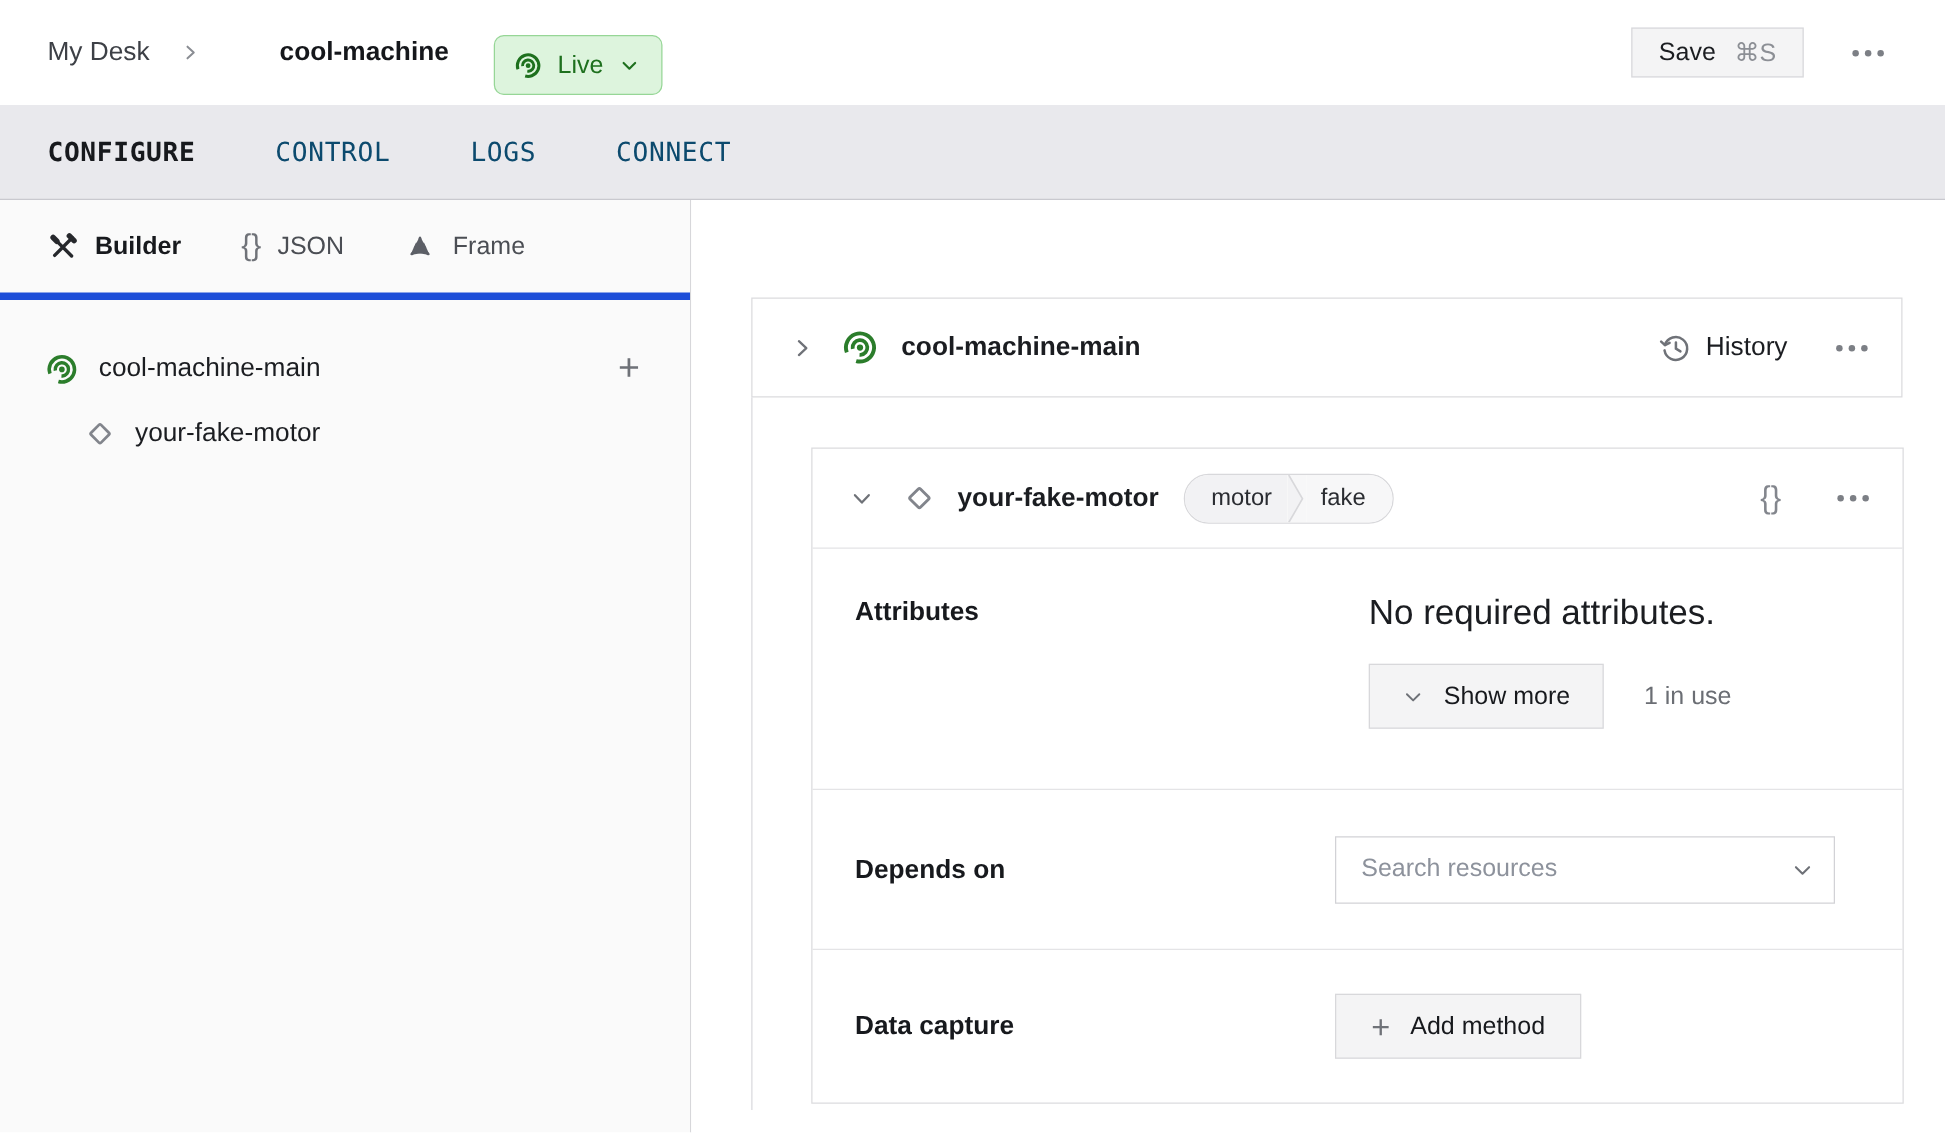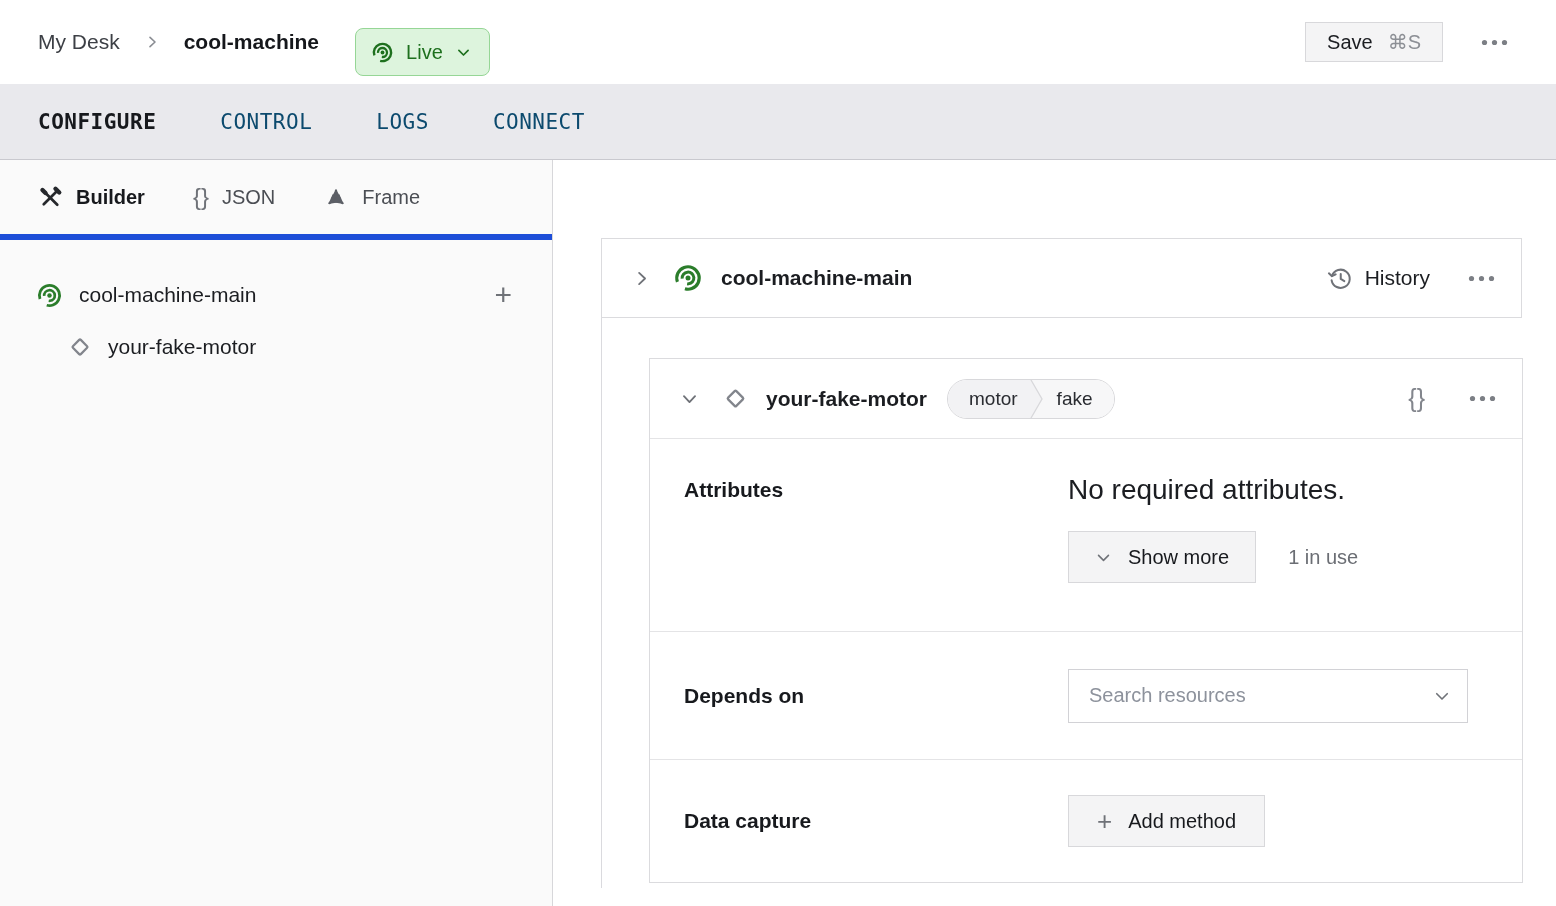--- a/index.html
+++ b/index.html
@@ -4,21 +4,21 @@
 <style>
   * { margin:0; padding:0; box-sizing:border-box; }
   html,body { width:1556px; height:906px; overflow:hidden; background:#fff;
               font-family:"Liberation Sans", sans-serif; color:#1b1d21; }
 
   
   .header { height:84px; background:#fff; display:flex; align-items:center;
             padding:0 48px 0 38px; }
   .breadcrumb { display:flex; align-items:center; gap:24px; font-size:21px; }
   .bc-root { color:#3d4046; cursor:pointer; }
-  .bc-current { font-weight:700; color:#15171b; }
+  .bc-current { font-weight:700; color:#15171b;margin-left:40px; }
   .live-badge { margin-left:36px; height:48px; display:flex; align-items:center;
                 gap:12px; padding:0 17px 0 15px; border-radius:8px;
                 background:#ddf4dd; border:1px solid #96d696; color:#1e701e;
                 font-size:20px; cursor:pointer;margin-top:20px; }
   .save-btn { margin-left:auto; height:40px; display:flex; align-items:center;
               gap:15px; padding:0 21px; background:#f4f4f5;
               border:1px solid #d8d8db; font-size:20px; cursor:pointer; }
   .save-shortcut { color:#8c8f95; }
   .icon-btn { display:flex; align-items:center; cursor:pointer; }
   .header-dots { margin-left:38px; }
@@ -74,21 +74,21 @@
                align-items:center; }
   .pill-right { background:#f7f7f8; padding:0 21px 0 12px; display:flex;
                 align-items:center; }
   .braces-icon { margin-left:auto; font-size:25px; color:#83868d;
                  cursor:pointer; line-height:1; }
   .card2-header .dots { margin-left:44px; }
 
   .row { display:flex; padding-left:34px; }
   .row-label { width:384px; flex-shrink:0; font-size:21px; font-weight:600;
                color:#17191d; line-height:30px; }
-  .row-attrs { height:192px; padding-top:36px; }
+  .row-attrs { height:192px; padding-top:36px;gap:27px; }
   .empty-text { font-size:28px; line-height:30px; }
   .show-row { margin-top:26px; display:flex; align-items:center; gap:32px; }
   .gray-btn { height:52px; display:flex; align-items:center; gap:16px;
               background:#f4f4f5; border:1px solid #d8d8db; font-size:20px;
               color:#17191d; cursor:pointer; }
   .show-more-btn { padding:0 26px; }
   .in-use { font-size:20px; color:#6b6e74; }
   .row-depends { border-top:1px solid #e4e4e6; height:128px; align-items:center; }
   .search-select { width:400px; height:54px; border:1px solid #d2d2d6;
                    display:flex; align-items:center; padding:0 16px 0 20px;

